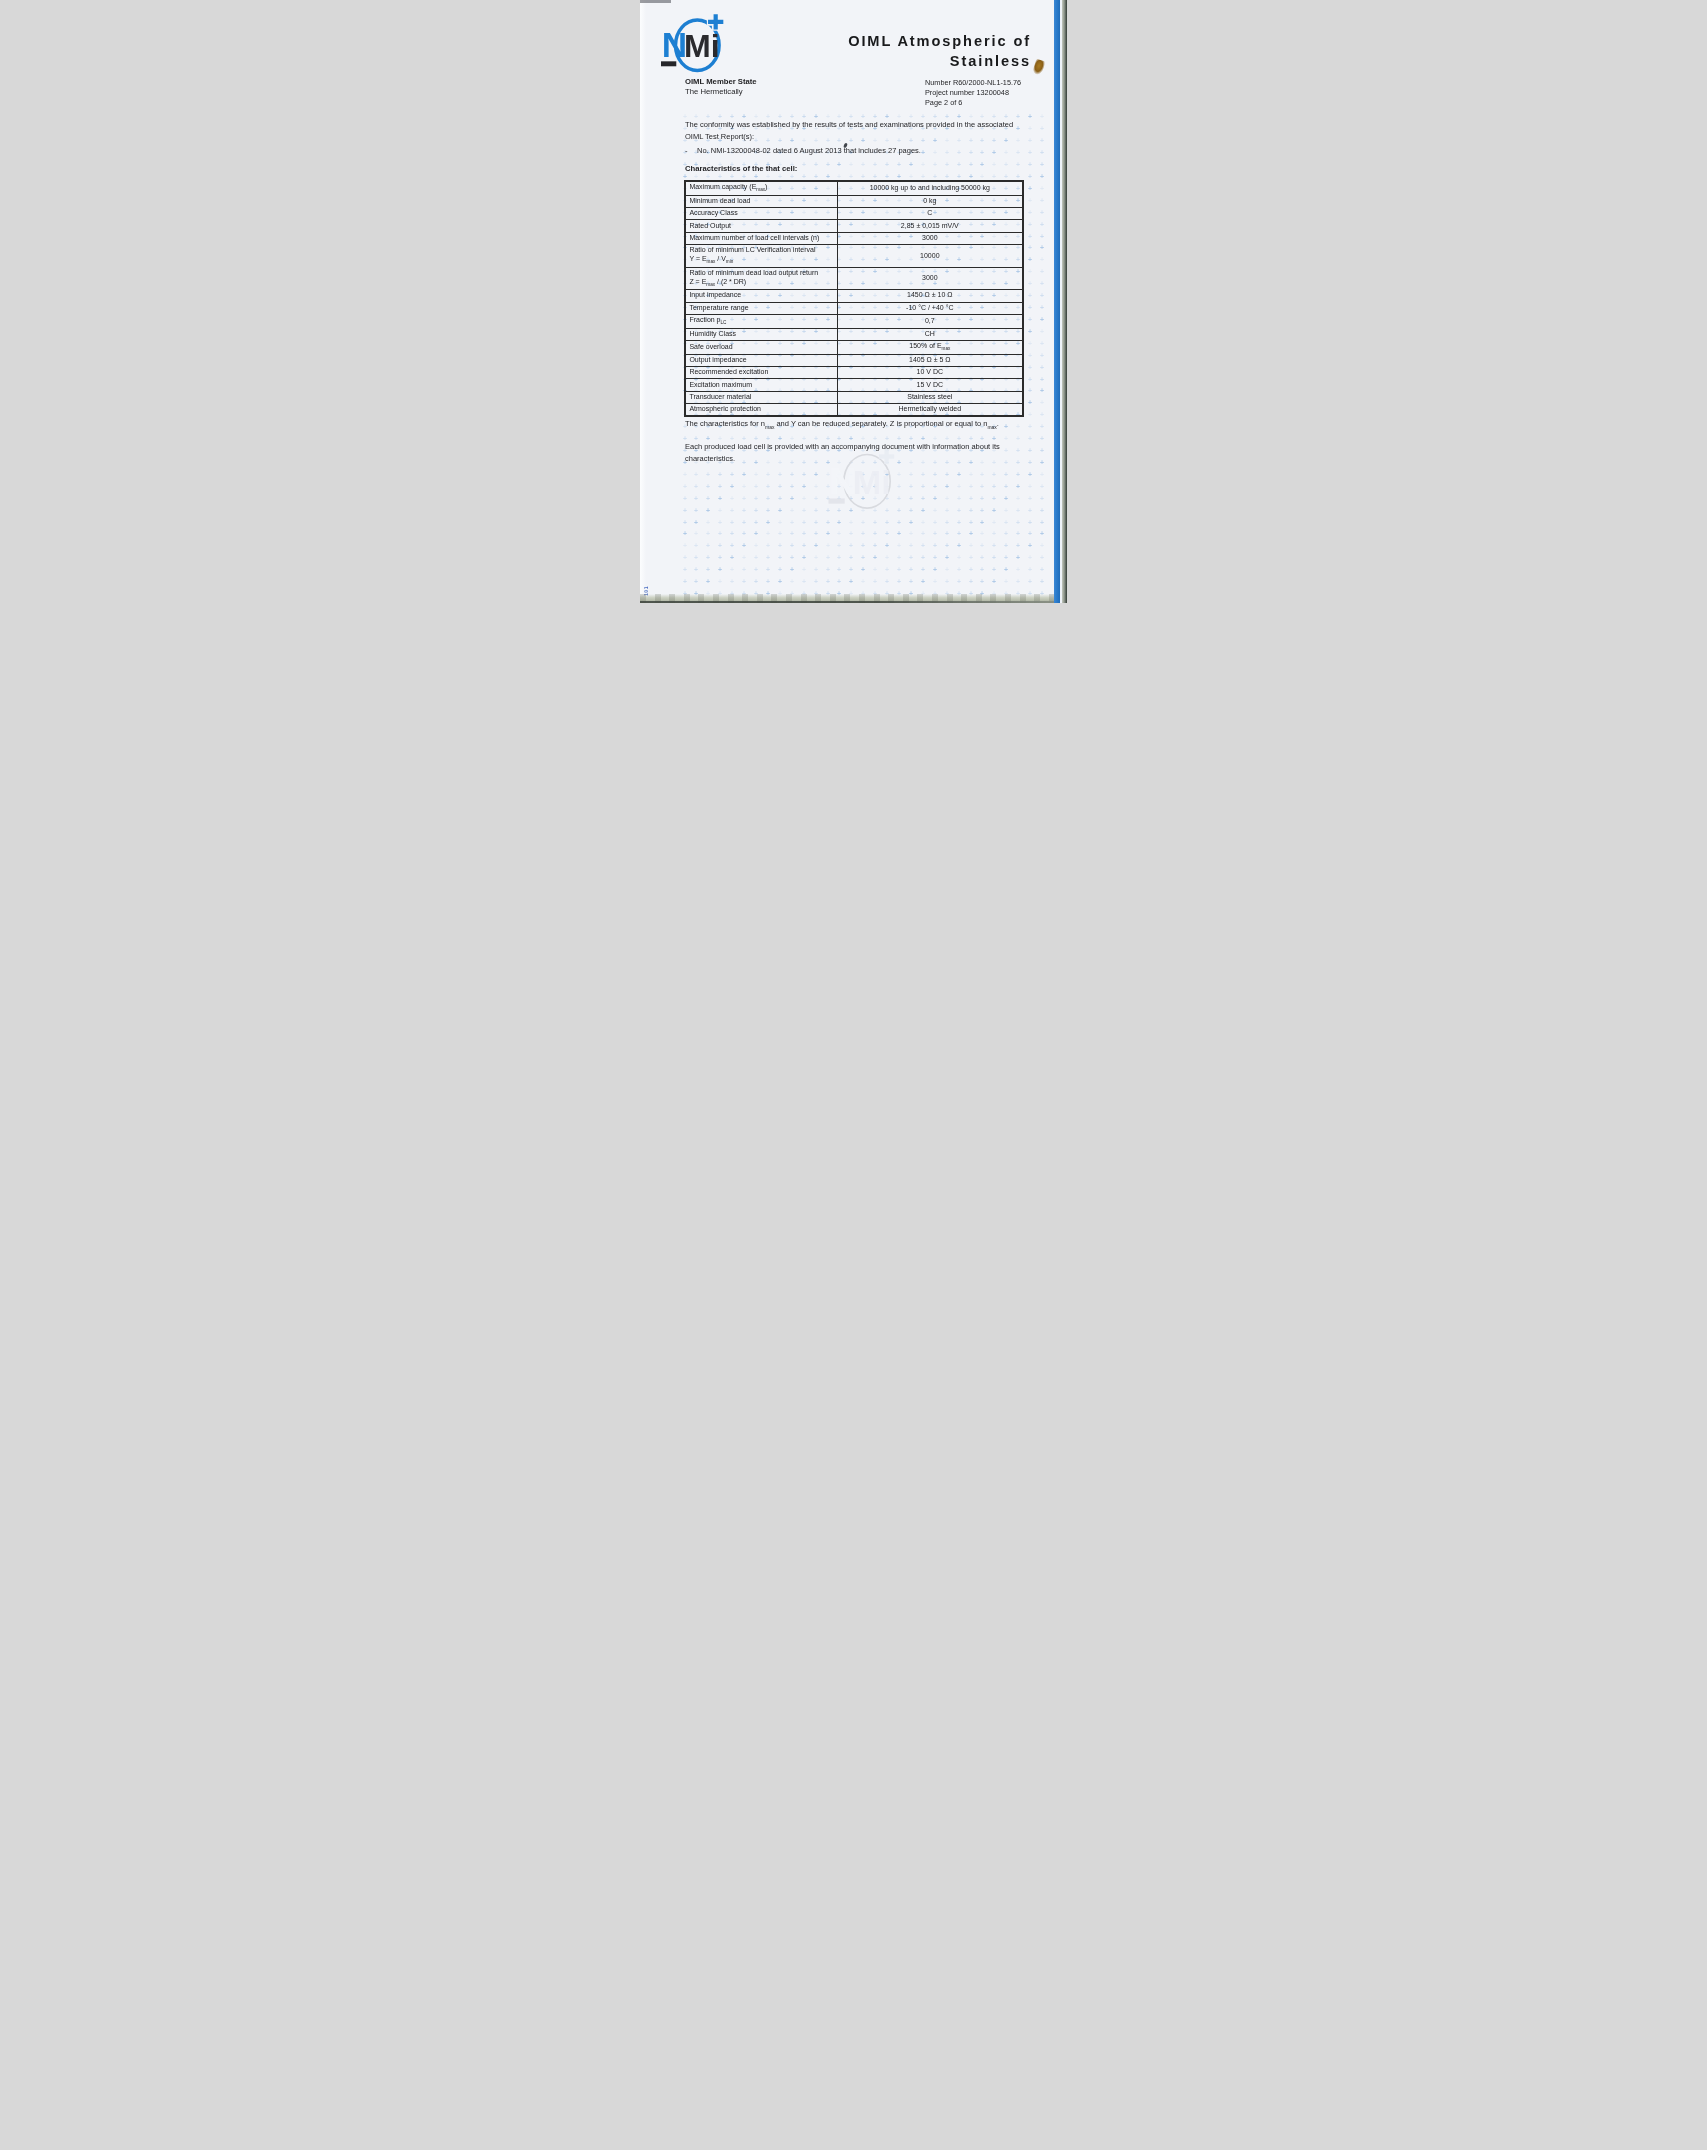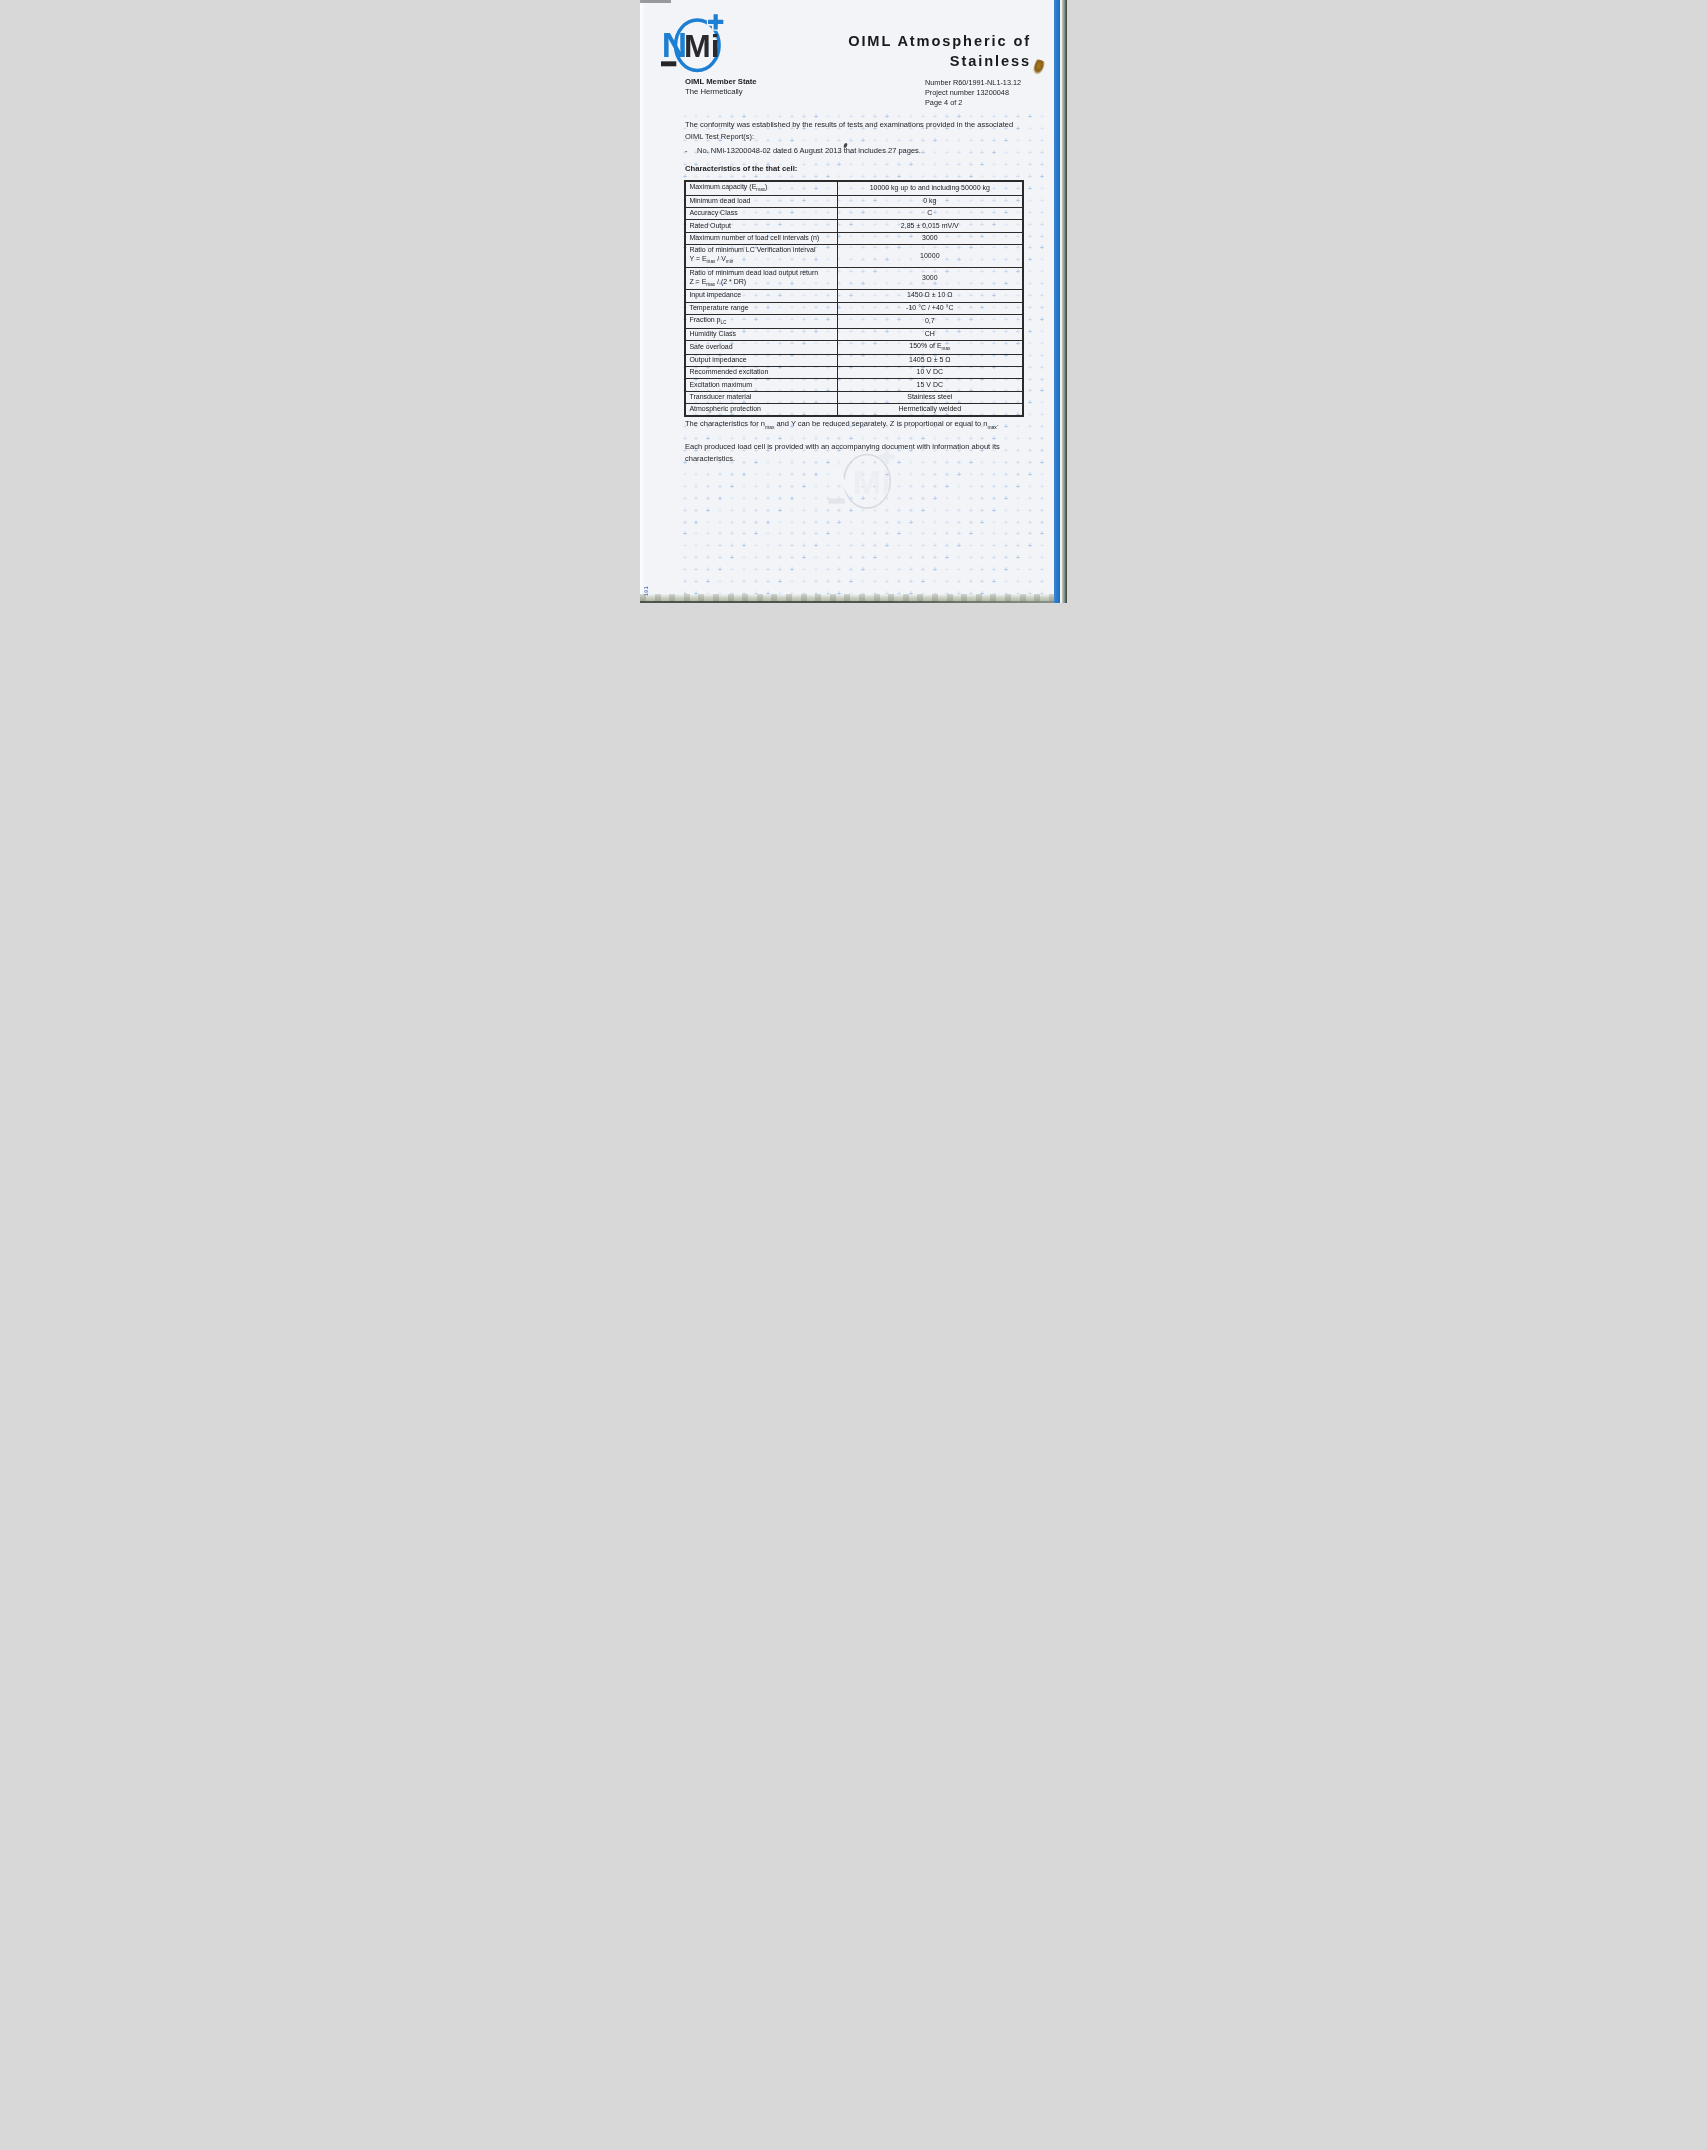--- a/index.html
+++ b/index.html
@@ -1375,23 +1375,23 @@
     <div>OIML Atmospheric of</div>
     <div>Stainless</div>
   </div>
 
   <div class="issuer">
     <div class="b">OIML Member State</div>
     <div>The Hermetically</div>
   </div>
 
   <div class="cert-numbers">
-    <div>Number R60/1991-NL1-13.12</div>
+    <div>Number R60/2000-NL1-15.76</div>
     <div>Project number 13200048</div>
-    <div>Page 4 of 2</div>
+    <div>Page 2 of 6</div>
   </div>
 
   <div class="intro">The conformity was established by the results of tests and examinations provided in the associated
 OIML Test Report(s):</div>
 
   <div class="bullet-line">
     <span class="dash">-</span>
     <span>No. NMi-13200048-02 dated 6 August 2013 that includes 27 pages.</span>
   </div>
   <div class="ink-speck"></div>

